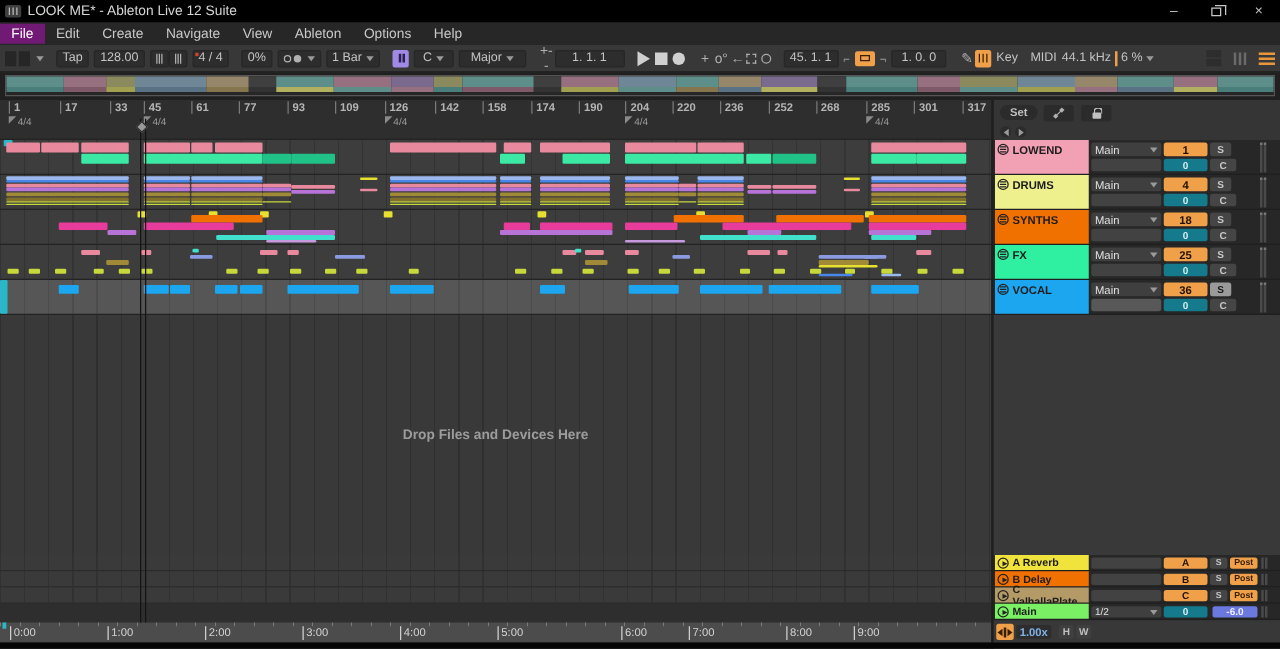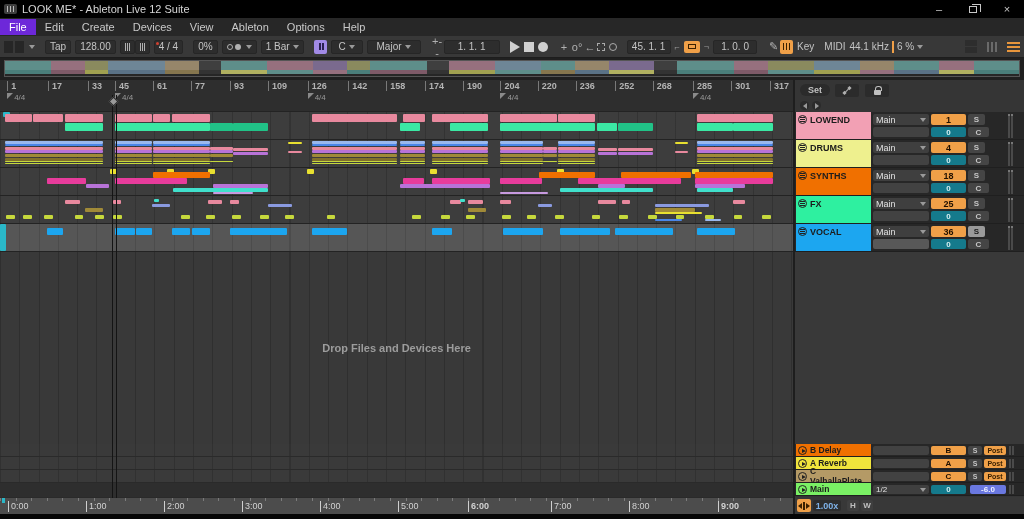--- a/index.html
+++ b/index.html
@@ -13,21 +13,21 @@
   .appicon::before { content:""; position:absolute; left:3px; top:2px; width:1px; height:6px; background:#bbb; box-shadow:3px 0 0 #bbb, 6px 0 0 #bbb; }
   #title { color:#d6d6d6; font-size:11px; }
   .wctrls { margin-left:auto; display:flex; height:18px; }
   .wbtn { width:34px; height:18px; color:#c8c8c8; font-size:11px; display:flex; align-items:center; justify-content:center; }
   .restore-glyph { width:8px; height:7px; border:1px solid #c8c8c8; position:relative; background:#000; }
   .restore-glyph::before { content:""; position:absolute; left:2px; top:-3px; width:8px; height:7px; border:1px solid #c8c8c8; border-left:none; border-bottom:none; }
 
   
   #menubar { position:absolute; left:0; top:18px; width:1024px; height:18px; background:#272727; display:flex; align-items:center; }
   .menuitem { color:#c9c9c9; font-size:11px; padding:2px 9px; }
-  .menuitem.active { background:#6d28d9; color:#fff; }
+  .menuitem.active { background:#701a75; color:#fff; }
 
   
   #transport { position:absolute; left:0; top:36px; width:1024px; height:22px; background:#383838; border-bottom:1px solid #1d1d1d; display:flex; align-items:center; font-size:10px; color:#c4c4c4; }
   .tbox { background:#2d2d2d; border:1px solid #262626; border-radius:2px; height:14px; display:flex; align-items:center; justify-content:center; padding:0 4px; white-space:nowrap; }
   .tgap { width:10px; flex:none; }
   .tsml { width:4px; flex:none; }
   .car { width:0; height:0; border-left:3px solid transparent; border-right:3px solid transparent; border-top:4px solid #9a9a9a; margin-left:3px; }
   .nudge { display:flex; gap:1px; align-items:center; }
   .nudge i { width:1px; height:8px; background:#b0b0b0; display:block; }
   .reddot { width:3px; height:3px; border-radius:50%; background:#d04030; position:absolute; left:1px; top:1px; }
@@ -164,21 +164,21 @@
           <span class="restore-glyph"></span>
         </span>
       <span class="wbtn">×</span>
     </span>
   </div>
 
   <div id="menubar">
       <span class="menuitem active">File</span>
       <span class="menuitem">Edit</span>
       <span class="menuitem">Create</span>
-      <span class="menuitem">Devices</span>
+      <span class="menuitem">Navigate</span>
       <span class="menuitem">View</span>
       <span class="menuitem">Ableton</span>
       <span class="menuitem">Options</span>
       <span class="menuitem">Help</span>
     </div>
 
   <div id="transport">
     <span class="ctrl-choose">
         <i></i>
         <i></i>
@@ -587,24 +587,24 @@
         <div class="retlane" style="top: 26px;"></div>
       </div>
     <div id="timeruler">
         <span class="tzero"></span>
         <span class="tlabel" style="left: 8px;">0:00</span>
         <span class="tlabel" style="left: 86px;">1:00</span>
         <span class="tlabel" style="left: 164px;">2:00</span>
         <span class="tlabel" style="left: 242px;">3:00</span>
         <span class="tlabel" style="left: 320px;">4:00</span>
         <span class="tlabel" style="left: 398px;">5:00</span>
-        <span class="tlabel" style="left: 468px; font-weight: bold;">6:00</span>
+        <span class="tlabel" style="left: 497px;">6:00</span>
         <span class="tlabel" style="left: 551px;">7:00</span>
         <span class="tlabel" style="left: 629px;">8:00</span>
-        <span class="tlabel" style="left: 718px; font-weight: bold;">9:00</span>
+        <span class="tlabel" style="left: 683px;">9:00</span>
       </div>
     <div id="playhead"></div>
     <div id="ph-handle"></div>
   </div>
 
   <div id="panel">
     <div id="paneltop">
       <span class="setbtn">Set</span>
       <span class="sqbtn" style="left:40px">
           <span class="diag-glyph"></span>
@@ -712,40 +712,40 @@
           <div class="wC">C</div>
           <div class="meter">
             <i></i>
             <i></i>
           </div>
         </div>
       </div>
     <div id="panelfill"></div>
     <div id="returns">
         <div class="rrow">
+          <div class="rcblock" style="background: rgb(240, 228, 60);">
+            <span class="ret-ico"></span>
+            <span class="tname">A Reverb</span>
+          </div>
+          <div class="rinp"></div>
+          <div class="rlet">A</div>
+          <div class="rS">S</div>
+          <div class="rpost">Post</div>
+          <div class="rmeter">
+            <i></i>
+            <i></i>
+          </div>
+        </div>
+        <div class="rrow">
           <div class="rcblock" style="background: rgb(240, 112, 0);">
             <span class="ret-ico"></span>
             <span class="tname">B Delay</span>
           </div>
           <div class="rinp"></div>
           <div class="rlet">B</div>
-          <div class="rS">S</div>
-          <div class="rpost">Post</div>
-          <div class="rmeter">
-            <i></i>
-            <i></i>
-          </div>
-        </div>
-        <div class="rrow">
-          <div class="rcblock" style="background: rgb(240, 228, 60);">
-            <span class="ret-ico"></span>
-            <span class="tname">A Reverb</span>
-          </div>
-          <div class="rinp"></div>
-          <div class="rlet">A</div>
           <div class="rS">S</div>
           <div class="rpost">Post</div>
           <div class="rmeter">
             <i></i>
             <i></i>
           </div>
         </div>
         <div class="rrow">
           <div class="rcblock" style="background: rgb(180, 154, 102);">
             <span class="ret-ico"></span>

